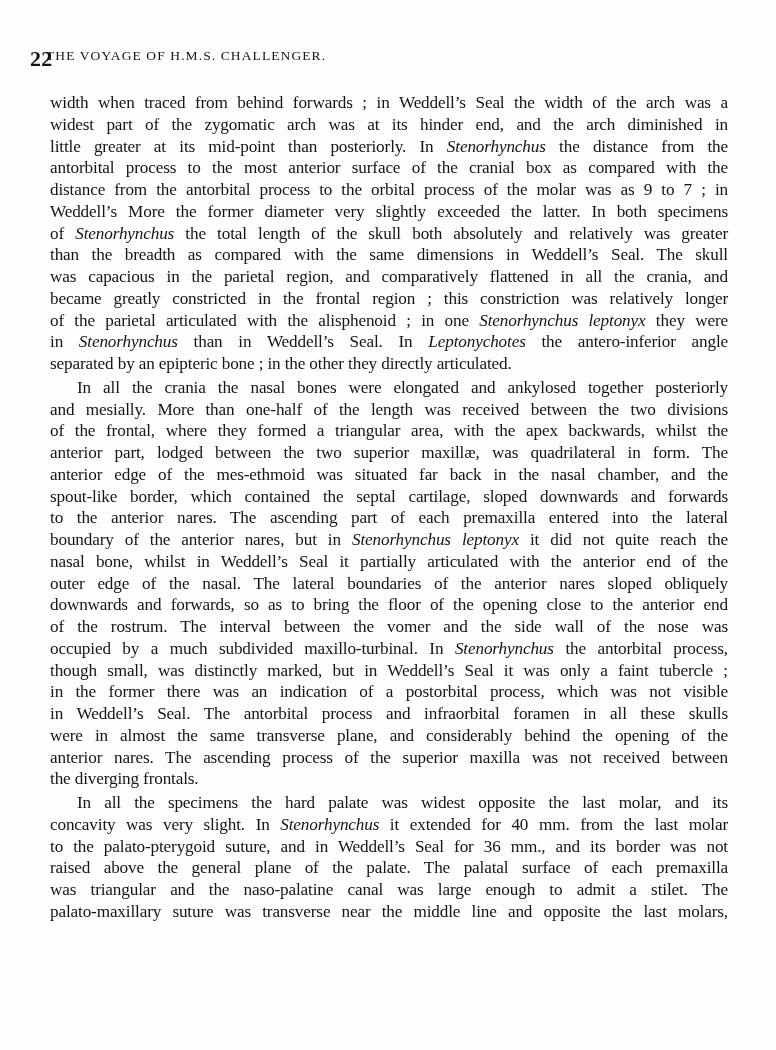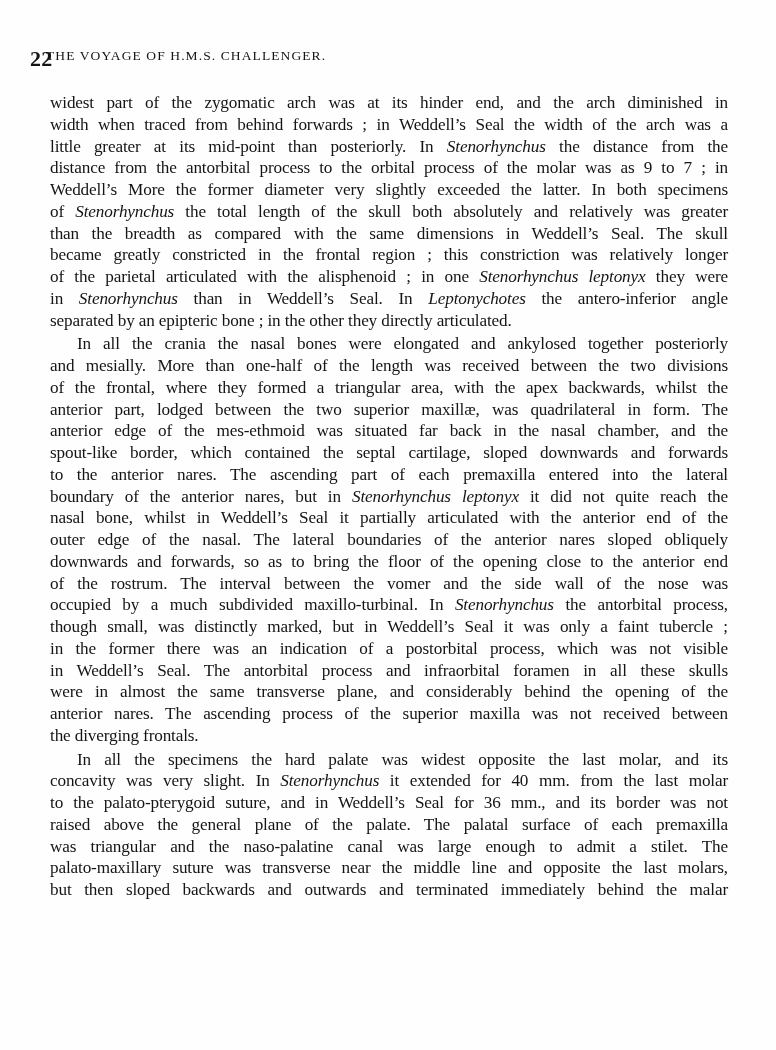--- a/index.html
+++ b/index.html
@@ -83,27 +83,29 @@
 <body>
 
 <div class="page">
   <div class="running-head">
     <span class="page-number">22</span>
     <span class="running-title">THE VOYAGE OF H.M.S. CHALLENGER.</span>
   </div>
 
   <div class="body-text" id="body-text">
       <div class="para">
+        <span class="line"><span>width when traced from behind forwards ; in Weddell’s Seal the width of the arch was a</span></span>
         <span class="line"><span>widest part of the zygomatic arch was at its hinder end, and the arch diminished in</span></span>
-        <span class="line"><span>width when traced from behind forwards ; in Weddell’s Seal the width of the arch was a</span></span>
         <span class="line"><span>little greater at its mid-point than posteriorly.  In </span><i>Stenorhynchus</i><span> the distance from the</span></span>
+        <span class="line"><span>antorbital process to the most anterior surface of the cranial box as compared with the</span></span>
         <span class="line"><span>distance from the antorbital process to the orbital process of the molar was as 9 to 7 ; in</span></span>
         <span class="line"><span>Weddell’s More the former diameter very slightly exceeded the latter.  In both specimens</span></span>
         <span class="line"><span>of </span><i>Stenorhynchus</i><span> the total length of the skull both absolutely and relatively was greater</span></span>
         <span class="line"><span>than the breadth as compared with the same dimensions in Weddell’s Seal.  The skull</span></span>
+        <span class="line"><span>was capacious in the parietal region, and comparatively flattened in all the crania, and</span></span>
         <span class="line"><span>became greatly constricted in the frontal region ; this constriction was relatively longer</span></span>
         <span class="line"><span>of the parietal articulated with the alisphenoid ; in one </span><i>Stenorhynchus leptonyx</i><span> they were</span></span>
         <span class="line"><span>in </span><i>Stenorhynchus</i><span> than in Weddell’s Seal.  In </span><i>Leptonychotes</i><span> the antero-inferior angle</span></span>
         <span class="line last"><span>separated by an epipteric bone ; in the other they directly articulated.</span></span>
       </div>
       <div class="para">
         <span class="line indent"><span>In all the crania the nasal bones were elongated and ankylosed together posteriorly</span></span>
         <span class="line"><span>and mesially.  More than one-half of the length was received between the two divisions</span></span>
         <span class="line"><span>of the frontal, where they formed a triangular area, with the apex backwards, whilst the</span></span>
         <span class="line"><span>anterior part, lodged between the two superior maxillæ, was quadrilateral in form.  The</span></span>
@@ -123,16 +125,15 @@
         <span class="line"><span>anterior nares.  The ascending process of the superior maxilla was not received between</span></span>
         <span class="line last"><span>the diverging frontals.</span></span>
       </div>
       <div class="para">
         <span class="line indent"><span>In all the specimens the hard palate was widest opposite the last molar, and its</span></span>
         <span class="line"><span>concavity was very slight.  In </span><i>Stenorhynchus</i><span> it extended for 40 mm. from the last molar</span></span>
         <span class="line"><span>to the palato-pterygoid suture, and in Weddell’s Seal for 36 mm., and its border was not</span></span>
         <span class="line"><span>raised above the general plane of the palate.  The palatal surface of each premaxilla</span></span>
         <span class="line"><span>was triangular and the naso-palatine canal was large enough to admit a stilet.  The</span></span>
         <span class="line"><span>palato-maxillary suture was transverse near the middle line and opposite the last molars,</span></span>
-        <span class="line"><span>but then sloped backwards and outwards and terminated immediately behind the malar</span></span>
       </div>
     </div>
 </div>
 
 </body></html>

